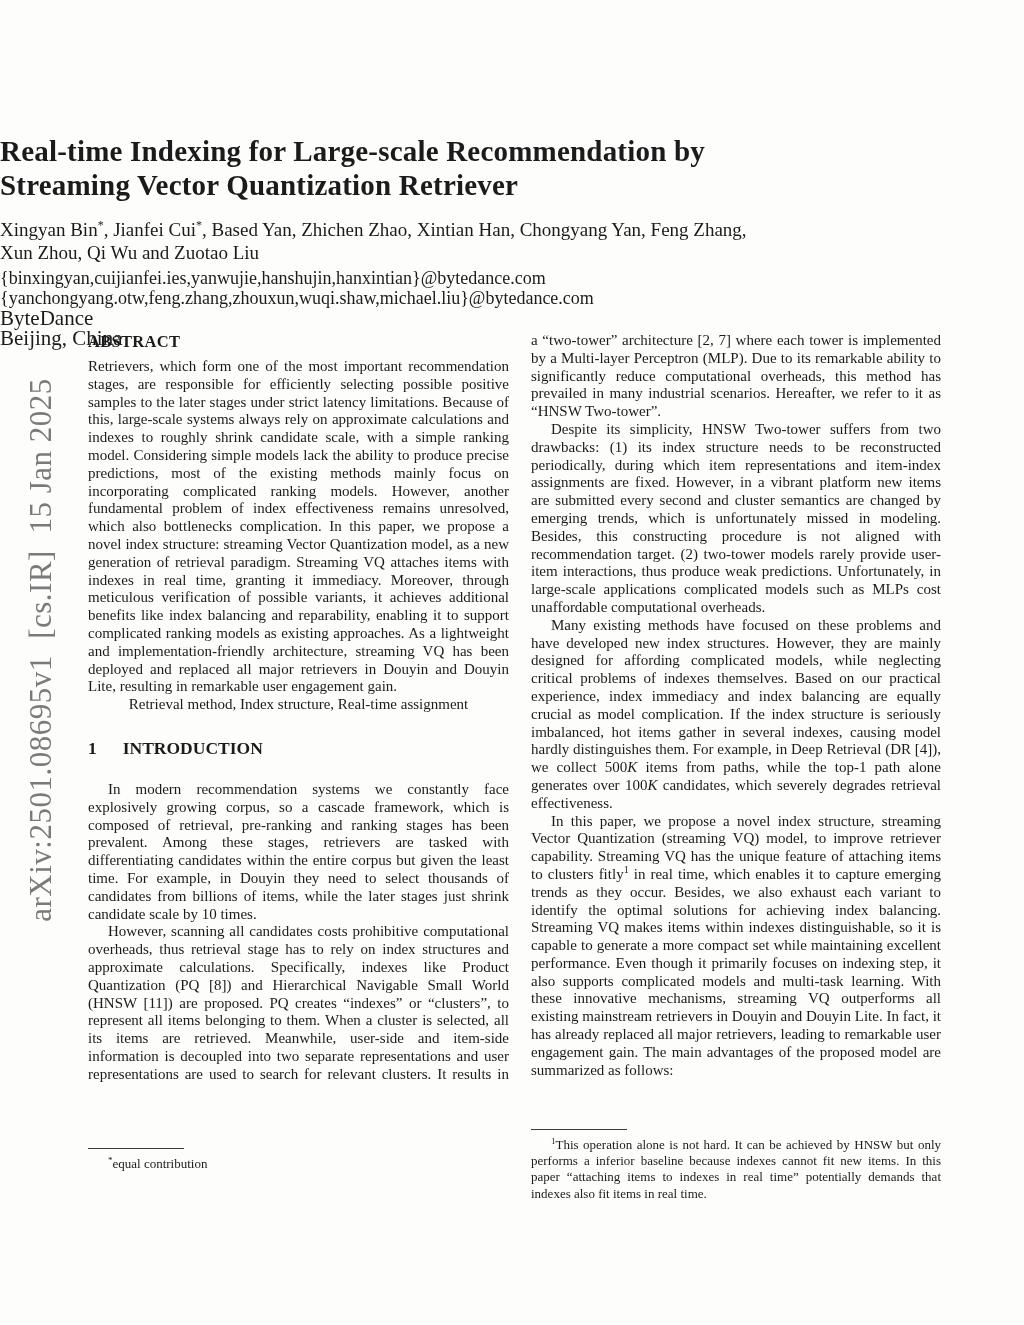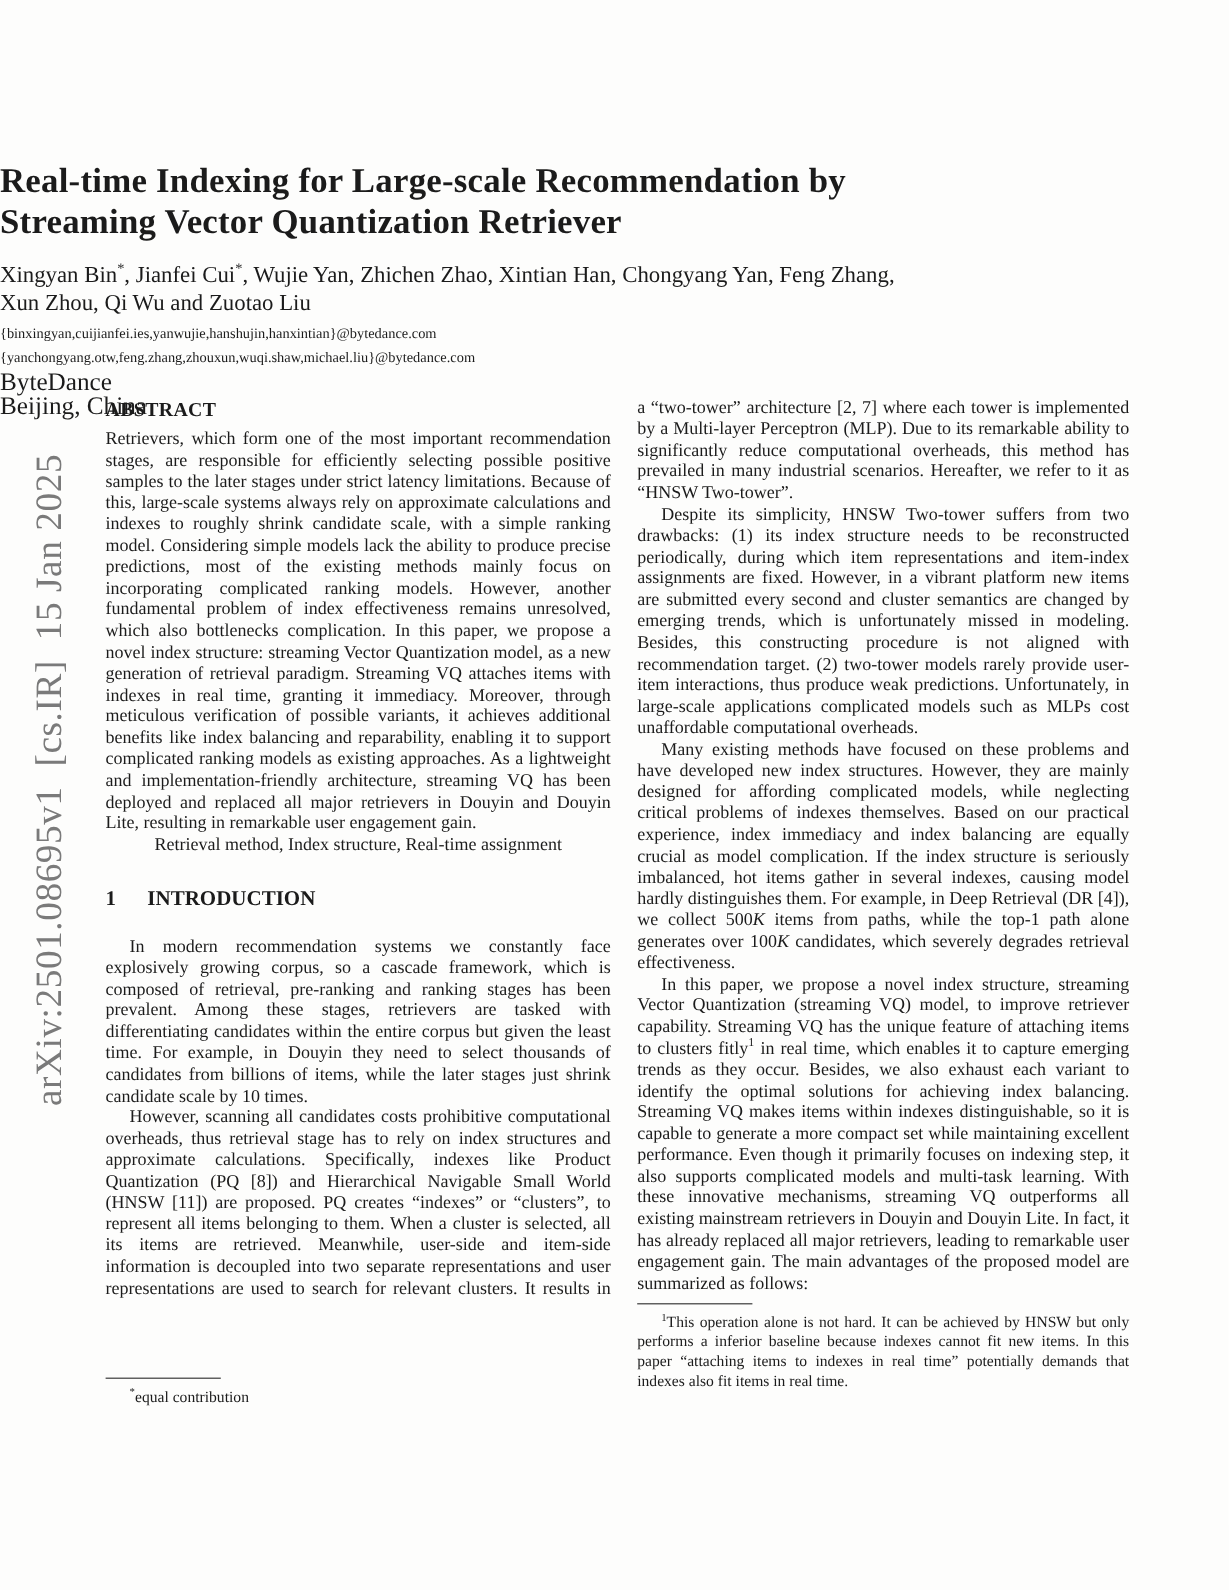--- a/index.html
+++ b/index.html
@@ -20,21 +20,21 @@
     font-size:31px;
     color:#7a7a7a;
     white-space:pre;
     letter-spacing:0.5px;
   }
   
   .header { position:absolute; top:134px; left:0; width:100%; text-align:left; }
   .title-line { font-size:29px; font-weight:bold; line-height:34px; letter-spacing:0.2px; }
   .authors { margin-top:16px; font-size:19px; line-height:23px; }
   .authors sup { font-size:12px; vertical-align:super; line-height:0; }
-  .emails { font-size:12px; line-height:20px; }
+  .emails { font-size:18px; line-height:20px; }
   .emails-first { margin-top:4px; }
   .affil { font-size:21px; line-height:20px;font-family:Liberation Serif, serif; }
   
   .col {
     position:absolute; top:332px;
     font-size:15px; line-height:17.8px;
     text-align:justify;
     hyphens:auto;
   }
   .col-left  { left:88px;  width:421px; }
@@ -47,36 +47,36 @@
   .p-colbreak { text-align-last:justify; }
   .para sup { font-size:10px; vertical-align:super; line-height:0; }
   .ital { font-style:italic; }
   
   .footnote {
     position:absolute;
     font-size:13px; line-height:16.2px;
     text-align:justify;
   }
   .footnote-left  { left:88px;  top:1148px; width:421px; }
-  .footnote-right { left:531px; top:1086px; width:410px;font-family:Liberation Serif, serif; }
+  .footnote-right { left:531px; top:1129px; width:410px;font-family:Liberation Serif, serif; }
   .fn-rule { width:96px; border-top:1.4px solid #3a3a3a; margin-bottom:7px; }
   .fn-text { text-indent:20px; }
   .fn-text sup { font-size:9px; vertical-align:super; line-height:0; }
 </style>
 </head>
 <body>
 
 <div class="page">
 
   <div class="watermark">arXiv:2501.08695v1  [cs.IR]  15 Jan 2025</div>
 
   <div class="header">
     <div class="title-line">Real-time Indexing for Large-scale Recommendation by</div>
     <div class="title-line">Streaming Vector Quantization Retriever</div>
-    <div class="authors"><span>Xingyan Bin</span><sup>*</sup><span>, Jianfei Cui</span><sup>*</sup><span>, Wujie Yan, Zhichen Zhao, Xintian Han, Chongyang Yan, Feng Zhang,</span></div>
+    <div class="authors"><span>Xingyan Bin</span><sup>*</sup><span>, Jianfei Cui</span><sup>*</sup><span>, Based Yan, Zhichen Zhao, Xintian Han, Chongyang Yan, Feng Zhang,</span></div>
     <div class="authors" style="margin-top:0;">Xun Zhou, Qi Wu and Zuotao Liu</div>
     <div class="emails emails-first">{binxingyan,cuijianfei.ies,yanwujie,hanshujin,hanxintian}@bytedance.com</div>
     <div class="emails">{yanchongyang.otw,feng.zhang,zhouxun,wuqi.shaw,michael.liu}@bytedance.com</div>
     <div class="affil">ByteDance</div>
     <div class="affil">Beijing, China</div>
   </div>
 
   <div class="col col-left">
     <div class="h-small">ABSTRACT</div>
     <p class="para">Retrievers, which form one of the most important recommendation stages, are responsible for efficiently selecting possible positive samples to the later stages under strict latency limitations. Because of this, large-scale systems always rely on approximate calculations and indexes to roughly shrink candidate scale, with a simple ranking model. Considering simple models lack the ability to produce precise predictions, most of the existing methods mainly focus on incorporating complicated ranking models. However, another fundamental problem of index effectiveness remains unresolved, which also bottlenecks complication. In this paper, we propose a novel index structure: streaming Vector Quantization model, as a new generation of retrieval paradigm. Streaming VQ attaches items with indexes in real time, granting it immediacy. Moreover, through meticulous verification of possible variants, it achieves additional benefits like index balancing and reparability, enabling it to support complicated ranking models as existing approaches. As a lightweight and implementation-friendly architecture, streaming VQ has been deployed and replaced all major retrievers in Douyin and Douyin Lite, resulting in remarkable user engagement gain.</p>

